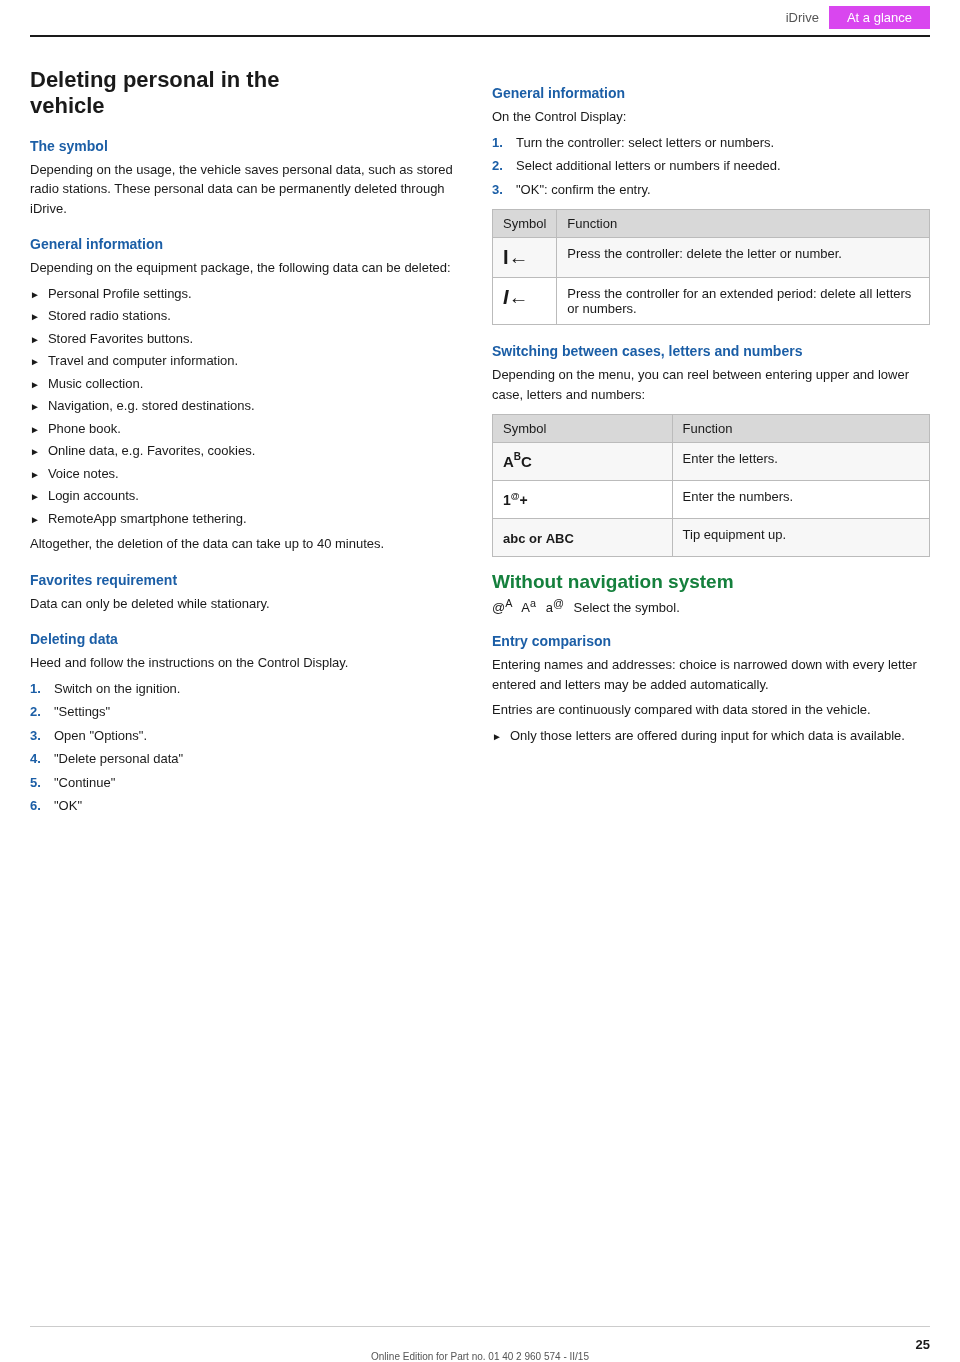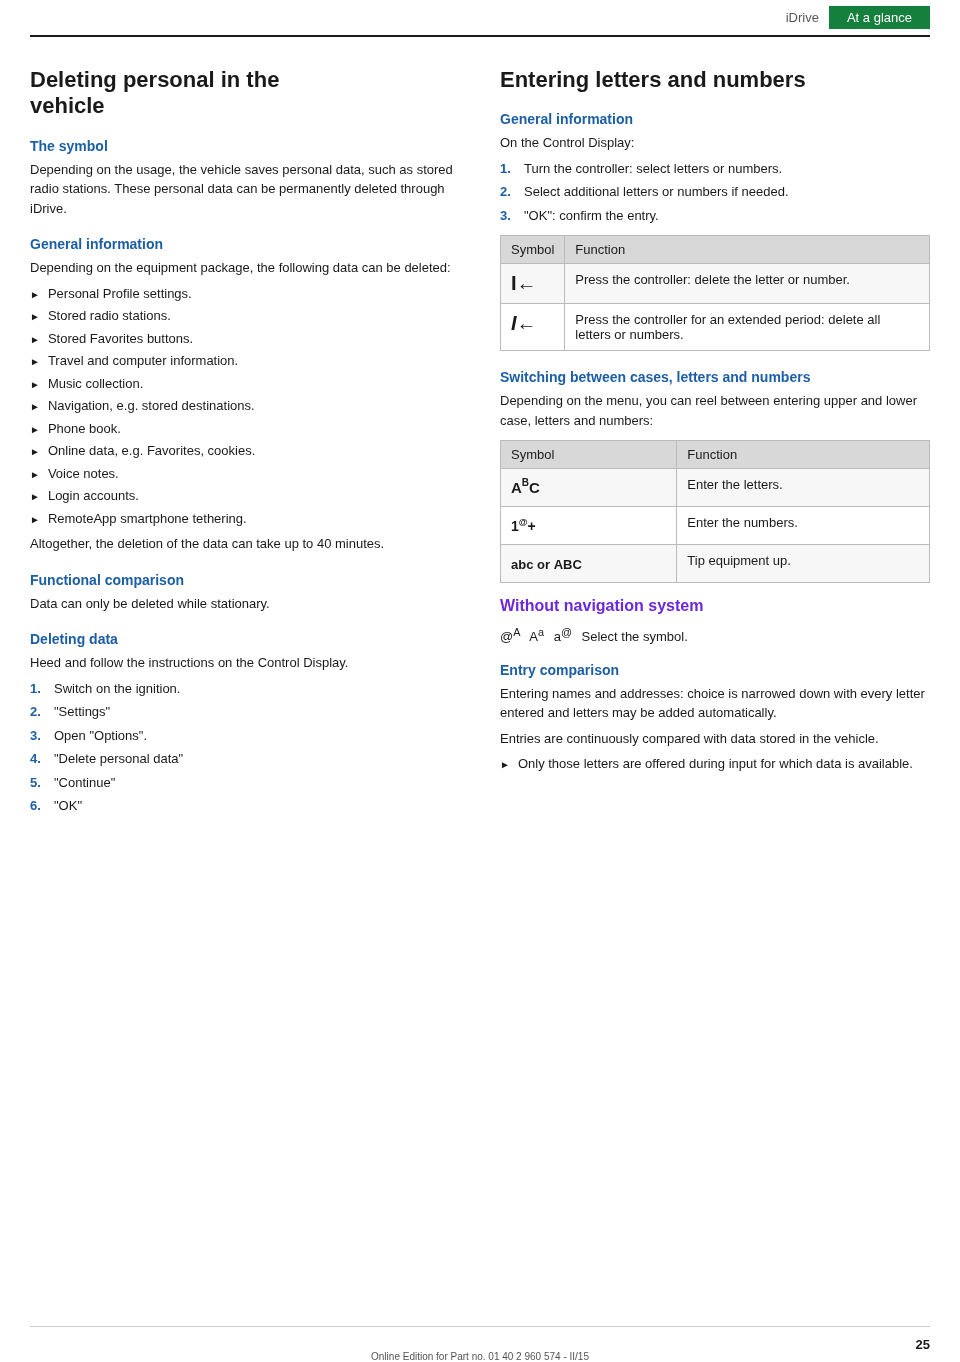--- a/index.html
+++ b/index.html
@@ -21,31 +21,31 @@
       border-bottom: 2px solid #1a1a1a;
       padding: 6px 0;
       margin: 0 30px;
     }
     .header-idrive {
       color: #555;
       font-size: 13px;
       margin-right: 10px;
     }
     .header-tab {
-      background: #15803d;
+      background: #d946ef;
       color: #fff;
       padding: 4px 18px;
       font-size: 13px;
     }
 
     
     .content {
       display: flex;
       padding: 30px 30px 40px 30px;
-      gap: 40px;
+      gap: 32px;
     }
 
     
     .left-col {
       width: 430px;
       flex-shrink: 0;
     }
 
     
     .right-col {
@@ -144,25 +144,25 @@
       background: #fff;
     }
 
     .symbol-cell {
       font-size: 18px;
       font-weight: bold;
       min-width: 50px;
     }
 
     .without-nav-heading {
-      color: #6d28d9;
-      font-size: 16px;
+      color: #15803d;
+      font-size: 19px;
       font-weight: bold;
       margin-top: 14px;
-      margin-bottom: 10px;
+      margin-bottom: 4px;
     }
 
     .nav-symbols {
       font-size: 13px;
       margin-bottom: 10px;
     }
     .nav-symbols span {
       margin-right: 6px;
     }
   </style>
@@ -231,21 +231,21 @@
           <span>Login accounts.</span>
         </li>
       <li>
           <span class="bullet-arrow">►</span>
           <span>RemoteApp smartphone tethering.</span>
         </li>
     </ul>
 
     <p class="section-text">Altogether, the deletion of the data can take up to 40 minutes.</p>
 
-    <div class="section-heading">Functional comparison</div>
+    <div class="section-heading">Favorites requirement</div>
     <p class="section-text">Data can only be deleted while stationary.</p>
 
     <div class="section-heading">Deleting data</div>
     <p class="section-text">Heed and follow the instructions on the Control Display.</p>
 
     <ul class="numbered-list">
       <li>
         <span class="num-label">1.</span>
         <span>Switch on the ignition.</span>
       </li>
@@ -268,21 +268,20 @@
       <li>
         <span class="num-label">6.</span>
         <span>"OK"</span>
       </li>
     </ul>
 
   </div>
 
   <div class="right-col">
 
-    <h1 class="page-title">Entering letters and numbers</h1>
 
     <div class="section-heading">General information</div>
     <p class="section-text">On the Control Display:</p>
 
     <ul class="numbered-list">
       <li>
         <span class="num-label">1.</span>
         <span>Turn the controller: select letters or numbers.</span>
       </li>
       <li>

